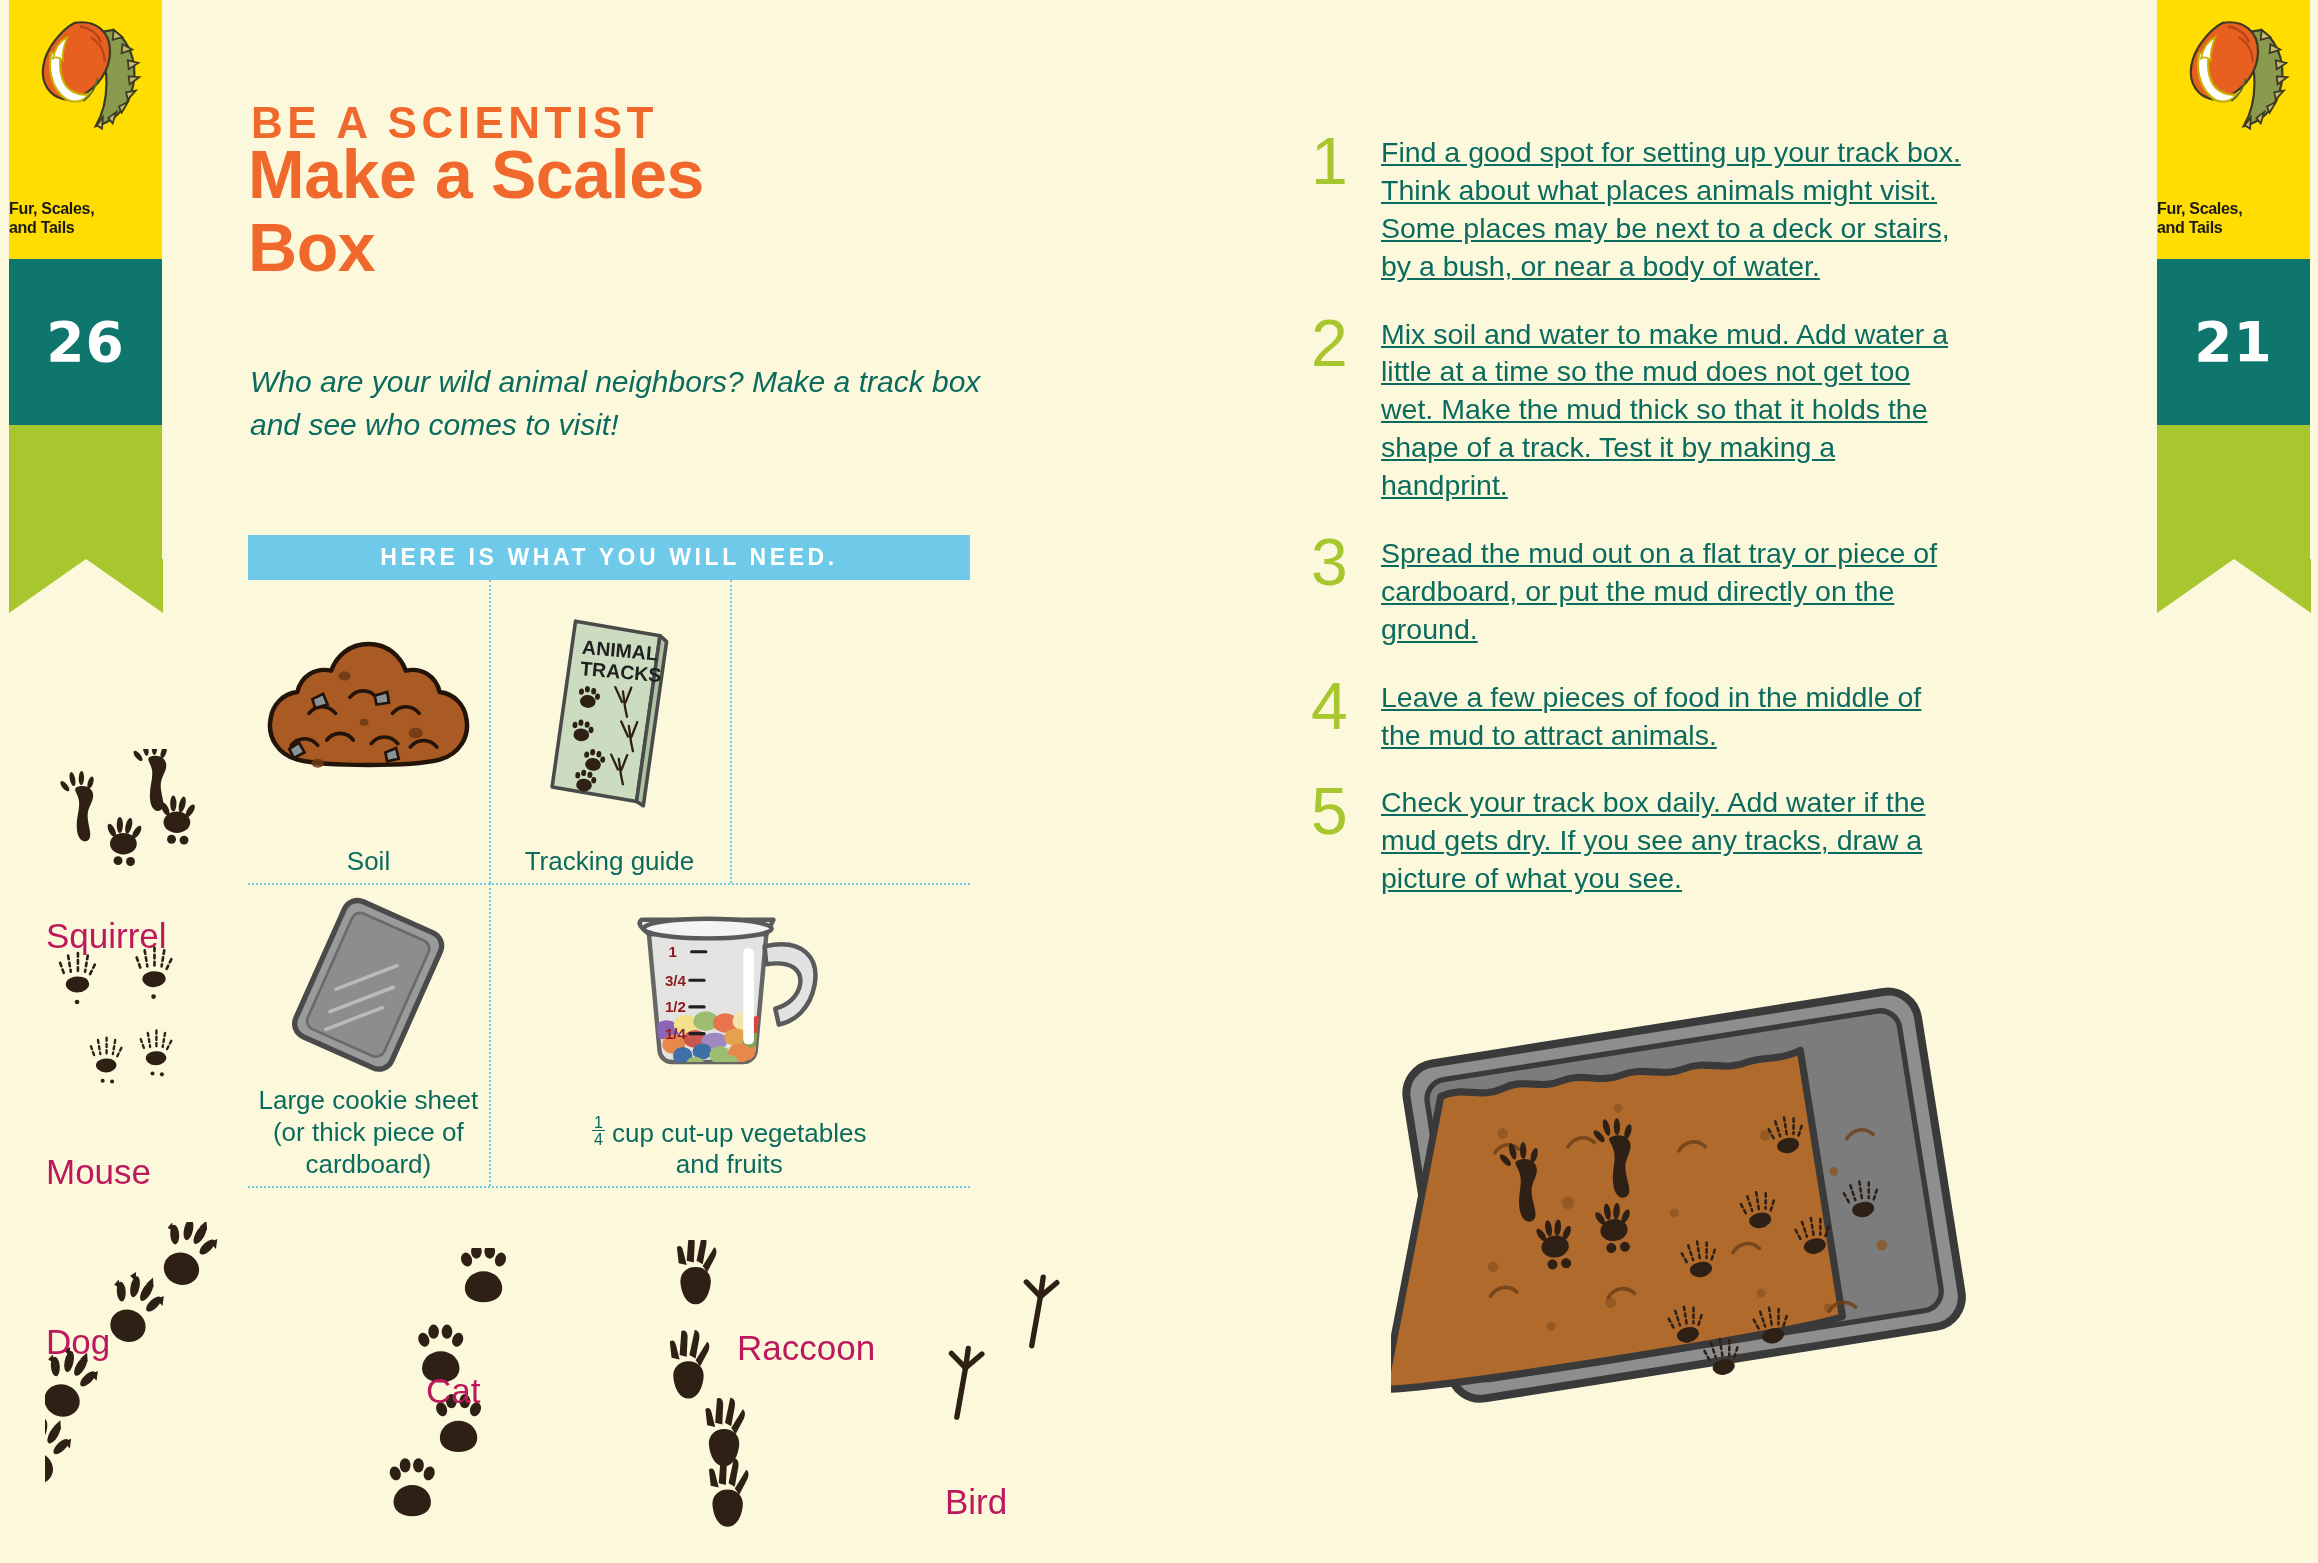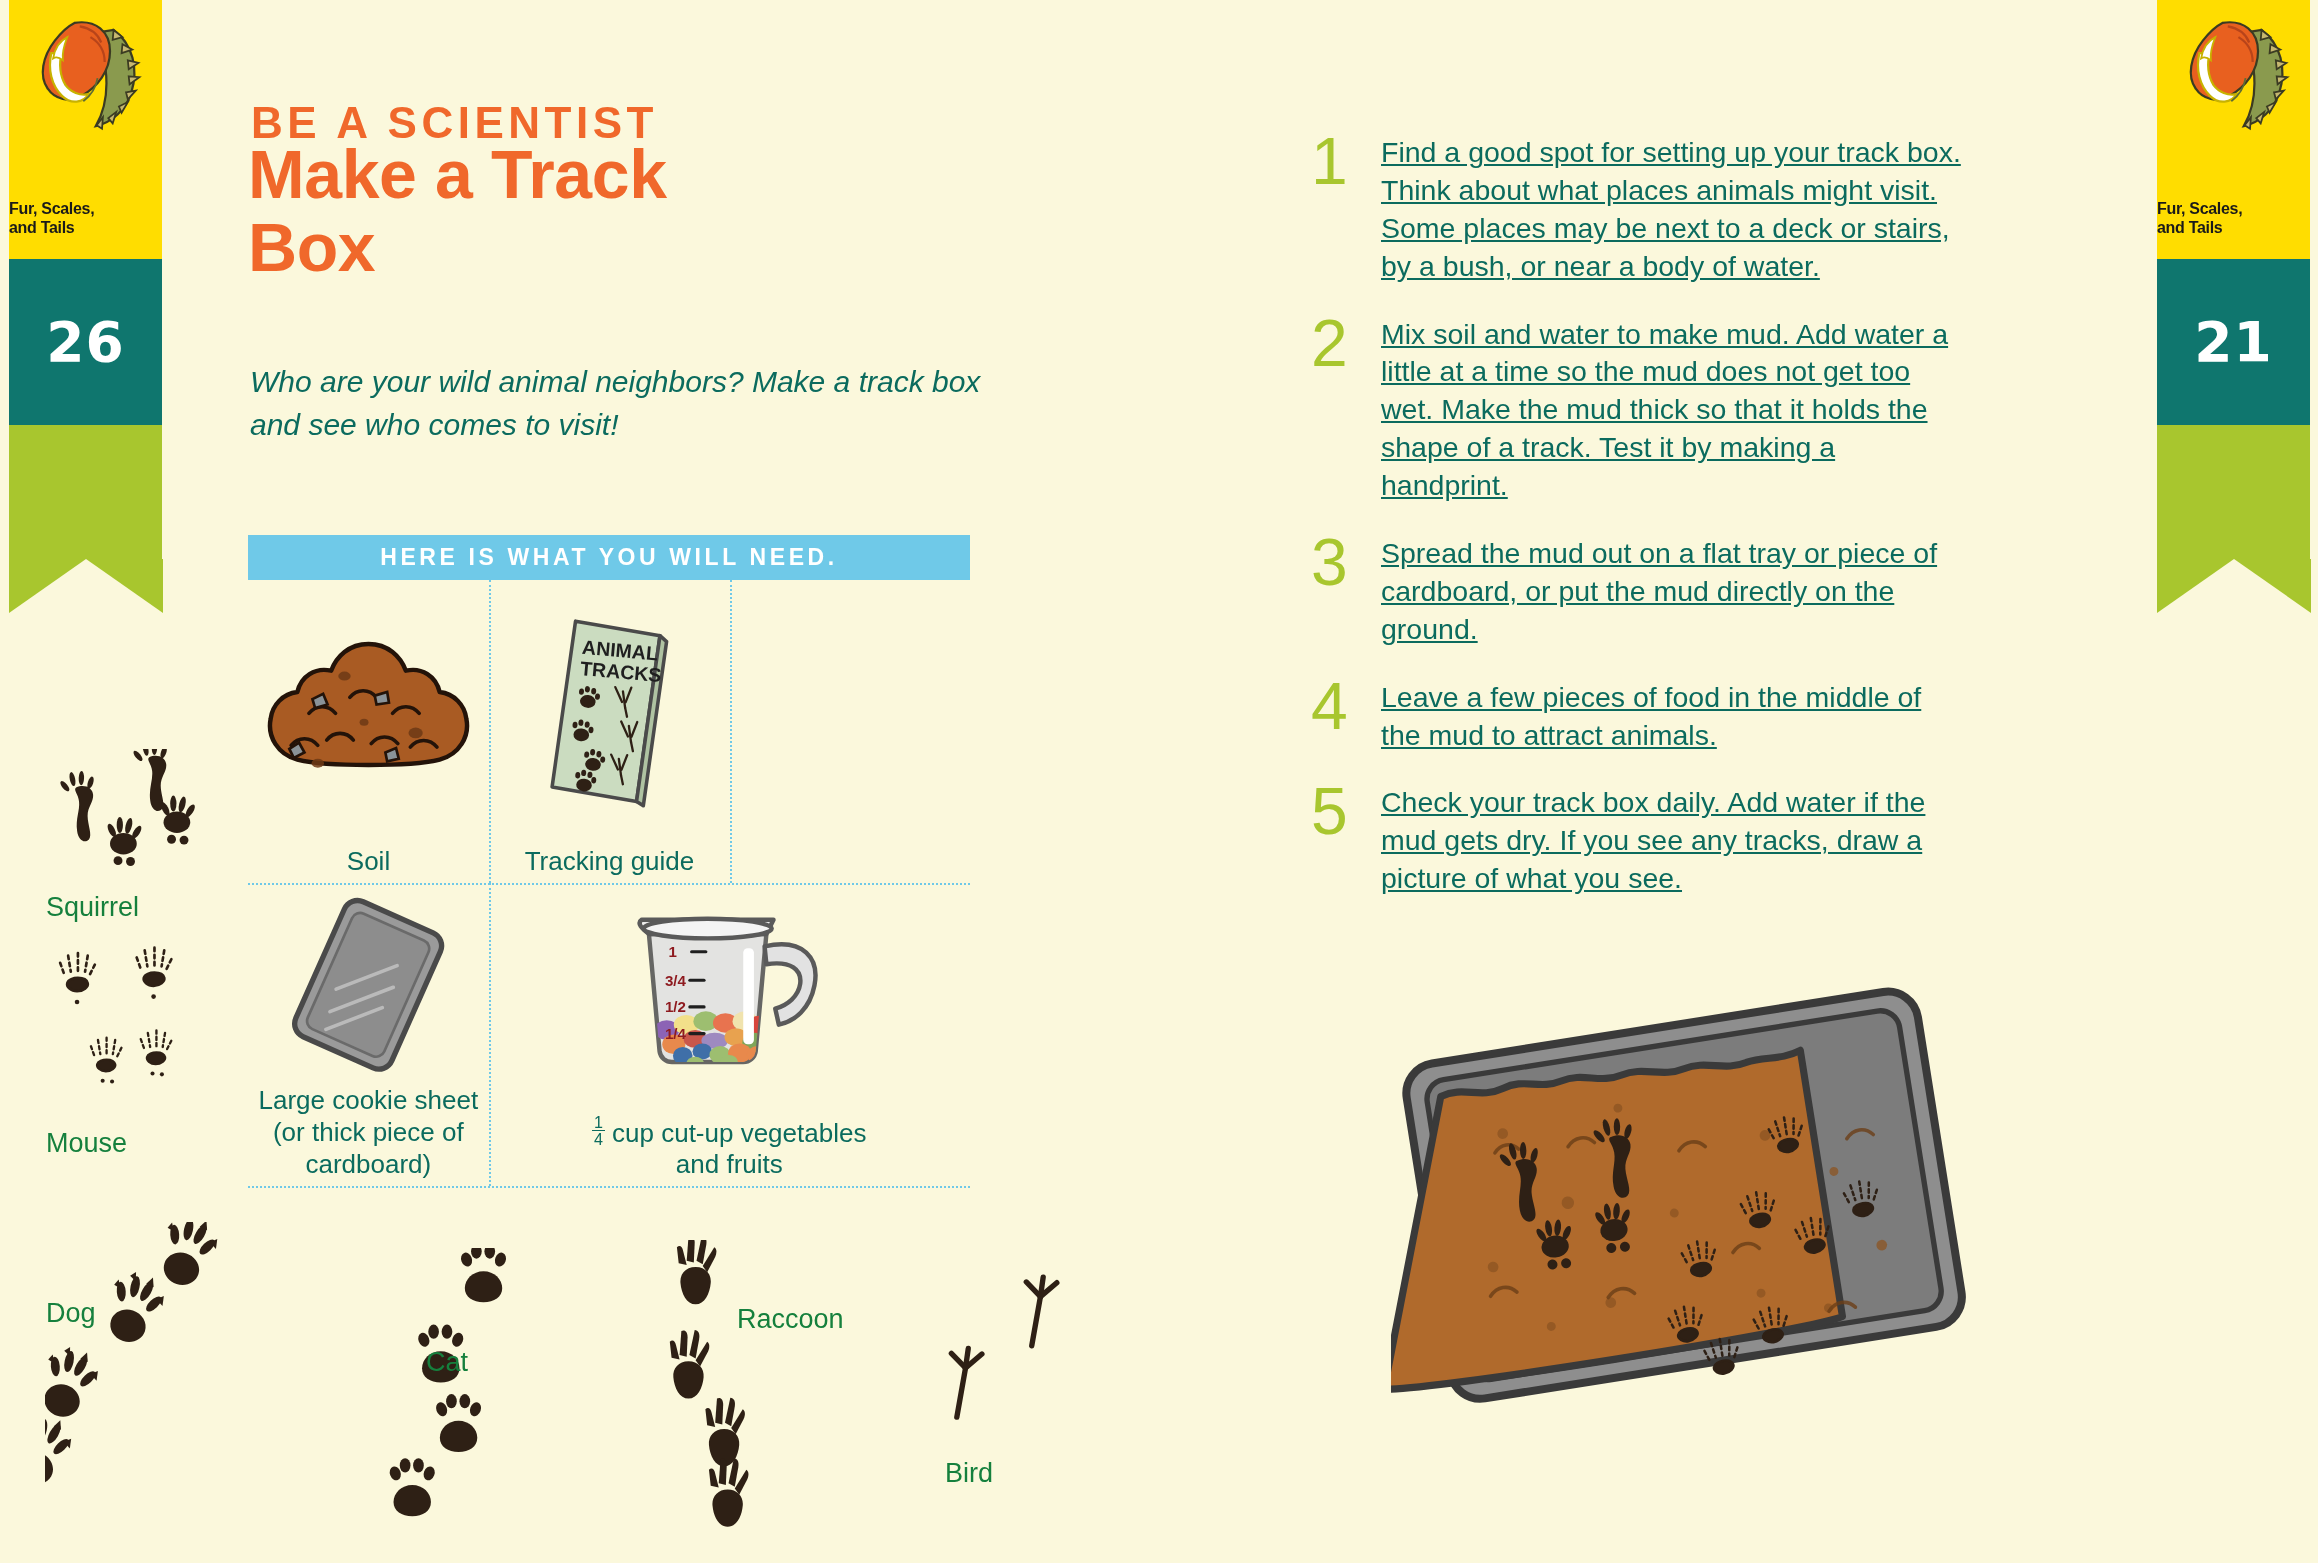--- a/index.html
+++ b/index.html
@@ -74,21 +74,21 @@
   .hdash{
     position:absolute;left:0;right:0;height:0;
     border-top:2.7px dotted #6FC9E8;
   }
 
   .frac{display:inline-block;vertical-align:-0.22em;text-align:center;font-size:0.62em;line-height:1;}
   .frac .n{display:block;border-bottom:1.8px solid currentColor;padding:0 1.8px;}
   .frac .d{display:block;padding:0 1.8px;}
 
   
-  .tracklabel{position:absolute;color:#15803d;font-size:27px;}
+  .tracklabel{position:absolute;color:#be185d;font-size:35px;margin-top:24px;}
 
   
   .steps{position:absolute;left:1311px;top:134px;width:651px;}
   .step{display:flex;margin-bottom:30px;}
   .step-num{
     color:#A8C62E;font-size:66px;line-height:0.82;width:70px;flex:none;
     font-family:"Liberation Sans", sans-serif;font-weight:300;
   }
   .step-txt{color:#0B6B5E;font-size:28.5px;line-height:1.33;flex:1;text-decoration:underline;}
 
@@ -122,21 +122,21 @@
       </div>
     </div>
     <div class="tab-blue">
       <span class="tab-pageno">26</span>
     </div>
     <div class="tab-green"></div>
   </div>
 
   <div class="eyebrow">BE A SCIENTIST</div>
   <div class="title">
-    <span>Make a Track</span><br>
+    <span>Make a Scales</span><br>
     <span>Box</span>
   </div>
   <div class="subtitle">Who are your wild animal neighbors? Make a track box and see who comes to visit!</div>
 
   <div class="need-banner">HERE IS WHAT YOU WILL NEED.</div>
 
   <div class="mat-grid">
 
     <div class="mat-row r1">
       <div class="mat-cell" style="width:241px">

